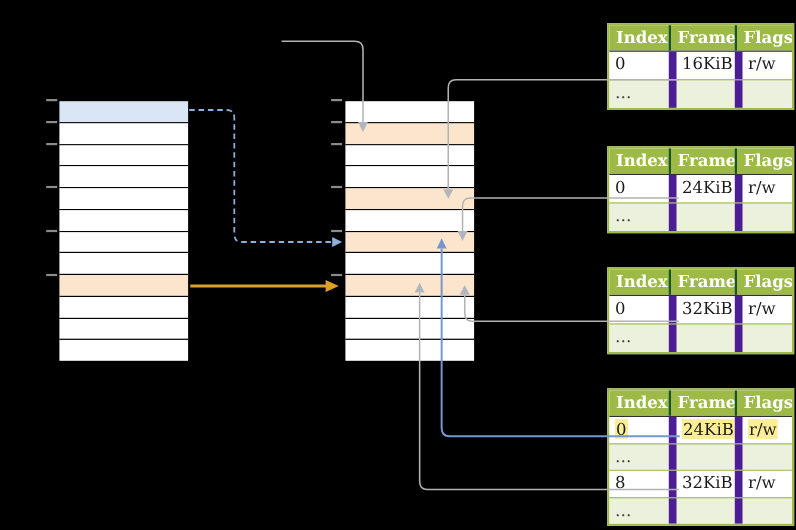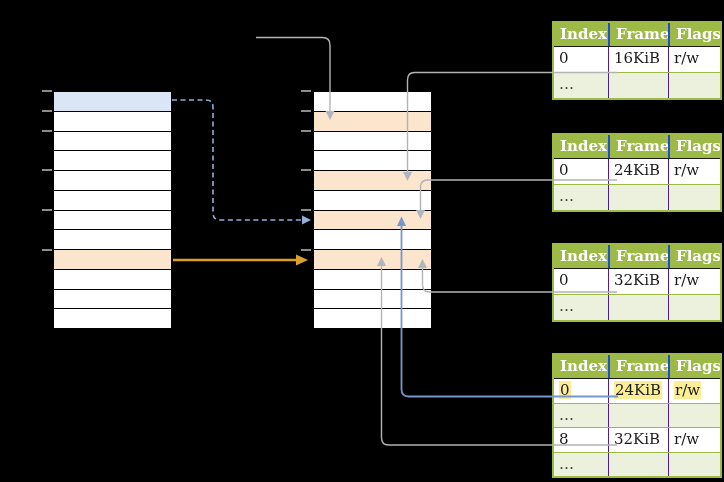--- a/index.html
+++ b/index.html
@@ -33,32 +33,32 @@
     position:absolute;left:552px;width:170px;
     border:2px solid var(--header-green,#9cba45);
     background:#fff;box-sizing:border-box;z-index:2;
   }
   .thead{display:flex;background:var(--header-green,#9cba45);height:23px;}
   .th{
     box-sizing:border-box;font-weight:bold;color:#fff;
     font-size:15px;line-height:23px;padding-left:6px;
     white-space:nowrap;overflow:hidden;
   }
-  .th + .th{border-left:2px solid #1d4ed8;}
+  .th + .th{border-left:2px solid #14532d;}
   .c0{width:54px;}.c1{width:60px;}.c2{width:52px;}
   .trow{display:flex;height:25px;border-top:1.5px solid var(--header-green,#9cba45);}
   .trow.first{border-top:1px solid #1a1a1a;}
   .trow.white{background:#fff;}
   .trow.green{background:var(--row-green,#ebf1dd);}
   .tall .trow{height:23.5px;}
   .td{
     box-sizing:border-box;font-size:15px;line-height:23px;padding-left:5px;
     color:#1a1a1a;white-space:nowrap;overflow:hidden;
   }
-  .td + .td{border-left:1px solid #4c1d95;}
+  .td + .td{border-left:7px solid #4c1d95;}
   .td .hl{background:var(--highlight-yellow,#fbee96);padding:0 1px;}
   .td.ellip{color:#3f3f3f;letter-spacing:1px;}
   
   .overlay{position:absolute;left:0;top:0;z-index:5;pointer-events:none;}
   .conn-gray{stroke:var(--connector-gray,#b3b3b3);fill:none;stroke-width:1.4;}
   .conn-blue{stroke:var(--connector-blue,#7597cd);fill:none;stroke-width:1.8;}
   .conn-dash{stroke:var(--connector-blue-dashed,#8fb0dd);fill:none;stroke-width:1.6;stroke-dasharray:5 3.5;}
   .conn-gold{stroke:var(--connector-gold,#dca02a);fill:none;stroke-width:2.6;}
   .head-gray{fill:var(--arrowhead-gray,#b0b5bf);stroke:none;}
   .head-blue{fill:var(--connector-blue,#7597cd);stroke:none;}

